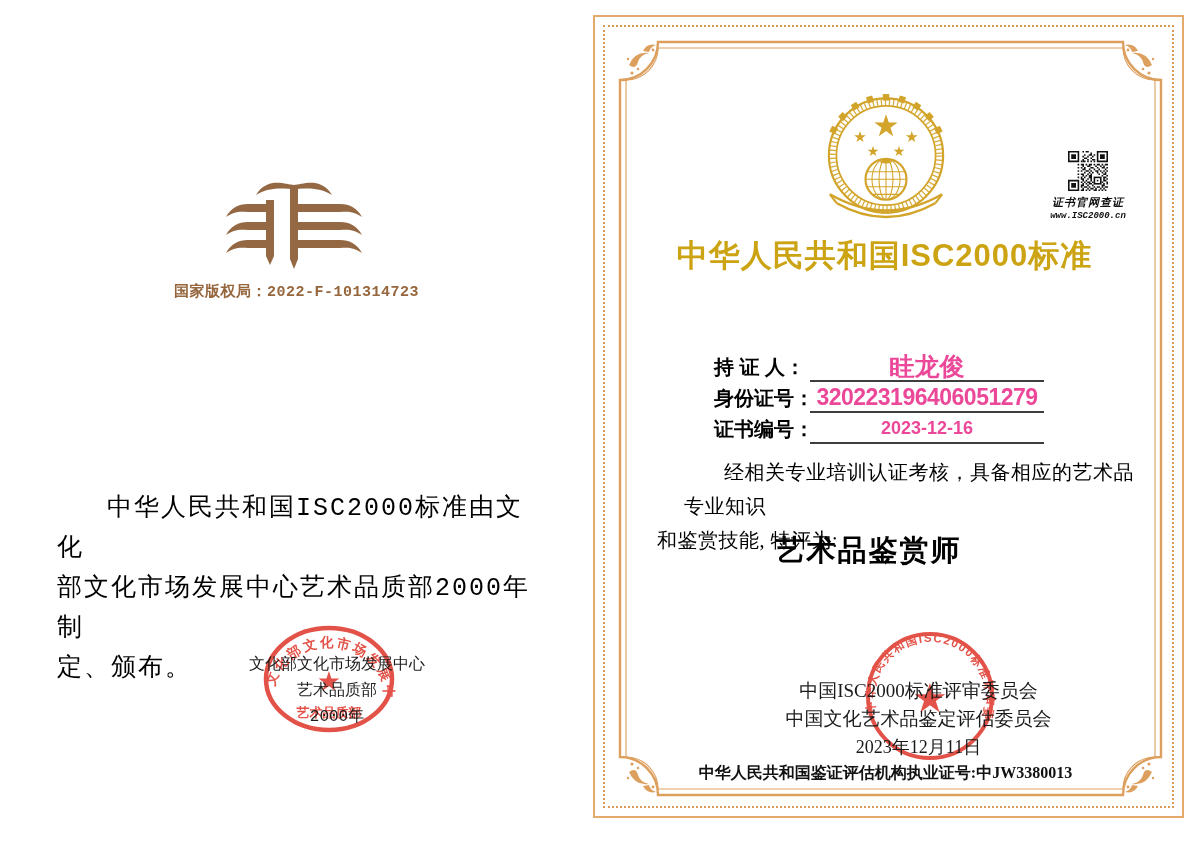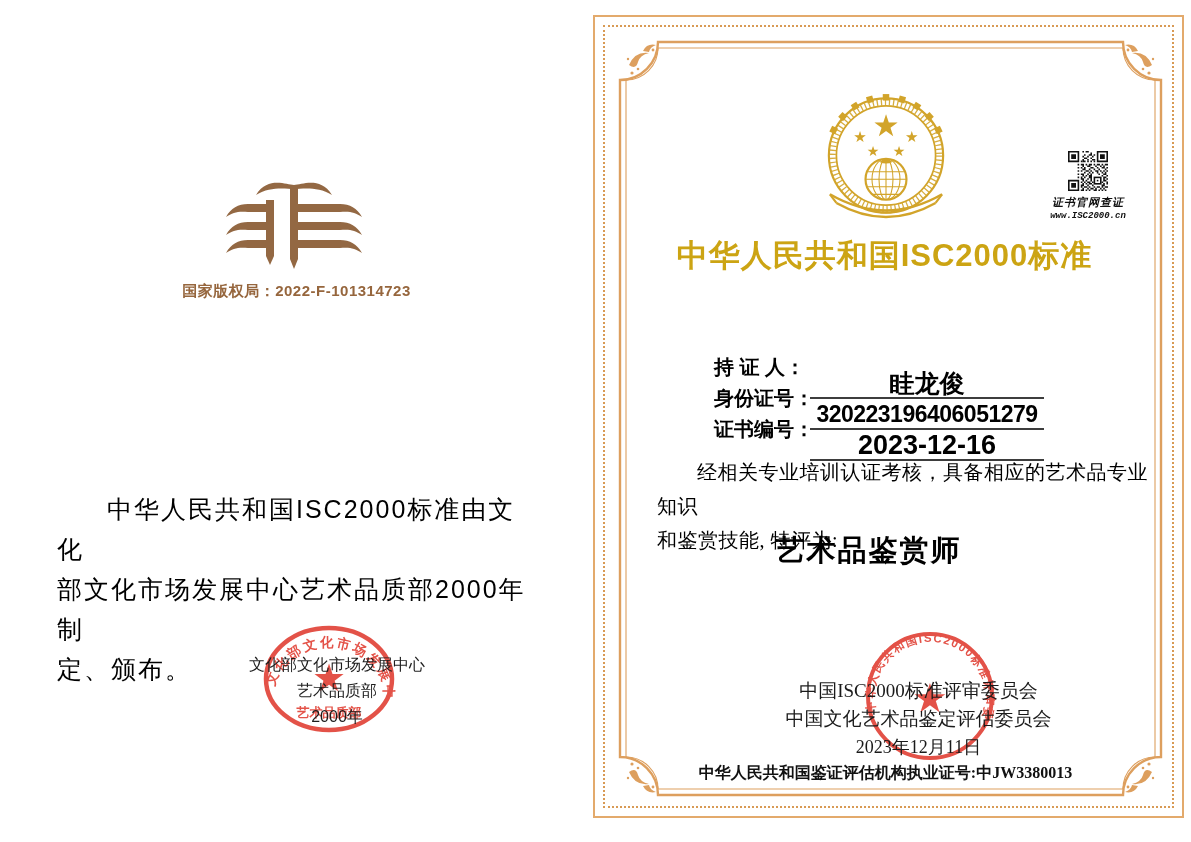--- a/index.html
+++ b/index.html
@@ -1,21 +1,21 @@
 <!DOCTYPE html>
 <html><head>
 <meta charset="utf-8">
 <style>
   * { margin:0; padding:0; box-sizing:border-box; }
   html,body { width:1191px; height:842px; background:#ffffff; overflow:hidden;
               font-family:"Liberation Sans", sans-serif; }
   .stage { position:relative; width:1191px; height:842px; background:#fff; }
 
   
-  .left-page { position:absolute; left:0; top:0; width:593px; height:842px; }
+  .left-page { position:absolute; left:0; top:0; width:593px; height:842px;font-family:Liberation Mono, monospace; }
   .logo-wrap { position:absolute; left:214px; top:176px; width:160px; height:102px; }
   .copyright-line { position:absolute; left:0; right:0; top:282px; text-align:center;
                     font-size:15px; font-weight:bold; color:#96663d; letter-spacing:.5px; }
   .left-paragraph { position:absolute; left:57px; top:489px; width:480px;
                     font-size:25px; line-height:40px; color:#000; letter-spacing:2px; }
   .left-paragraph .indent { text-indent:2em; }
   .stamp-left { position:absolute; left:244px; top:611px; width:170px; height:140px;
                 opacity:.88; mix-blend-mode:multiply; z-index:1; }
   .stamp-overlay-text { position:absolute; left:227px; top:652px; width:220px; z-index:2;
                         text-align:center; font-size:16px; line-height:26px; color:#1c1c1c; }
@@ -35,29 +35,29 @@
             font-family:"Liberation Mono", monospace; }
 
   .cert-title { position:absolute; left:0; right:8px; top:218px; text-align:center;
                 font-size:31px; font-weight:bold; color:#cca413; letter-spacing:1px; }
 
   .fields { position:absolute; left:119px; top:336px; width:330px; }
   .field-row { display:flex; align-items:flex-start; height:30px; margin-bottom:1px; }
   .field-label { width:96px; font-size:20px; font-weight:bold; color:#000; line-height:28px;
                  white-space:pre; }
   .field-value { flex:1; text-align:center; border-bottom:2px solid #3d3d3d; line-height:27px;
-                 color:#000000;margin-top:17px; }
+                 color:#ec4899; }
   .v-name { font-size:25px; font-weight:600; }
   .v-id   { font-size:23px; font-weight:bold; letter-spacing:-0.5px; }
-  .v-date { font-size:27px; font-weight:bold; }
+  .v-date { font-size:18px; font-weight:bold; }
 
   .cert-body { position:absolute; left:62px; top:438px; width:492px;
                font-family:"Liberation Serif", serif; font-size:20px; line-height:34px;
                color:#000; letter-spacing:.5px; }
-  .cert-body .indent { text-indent:2em; }
+  .cert-body .indent { text-indent:2em;margin-left:27px; }
 
   .award-title { position:absolute; left:0; right:0; top:514px; text-align:center;
                  font-size:29px; font-weight:bold; color:#000; letter-spacing:2px;
                  transform:translateX(-20px); }
 
   .stamp-right { position:absolute; left:260px; top:607px; width:150px; height:150px;
                  opacity:.88; mix-blend-mode:multiply; z-index:1; }
   .issuer-block { position:absolute; left:0; right:0; top:660px; z-index:2; text-align:center;
                   font-family:"Liberation Serif", serif; color:#1a1a1a;
                   transform:translateX(30px); }

